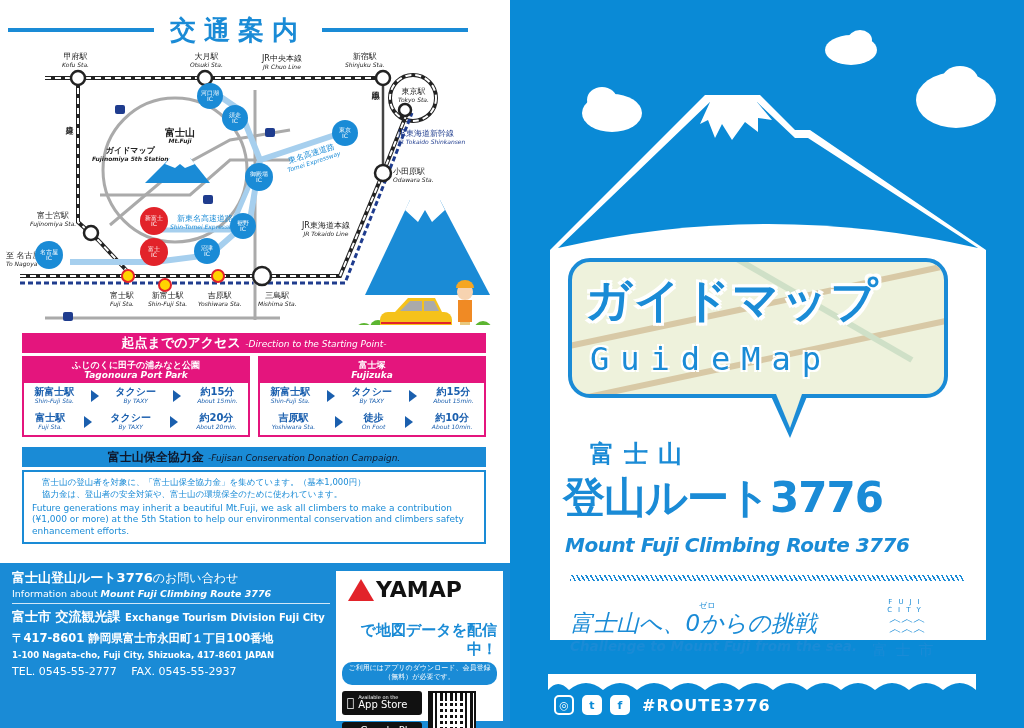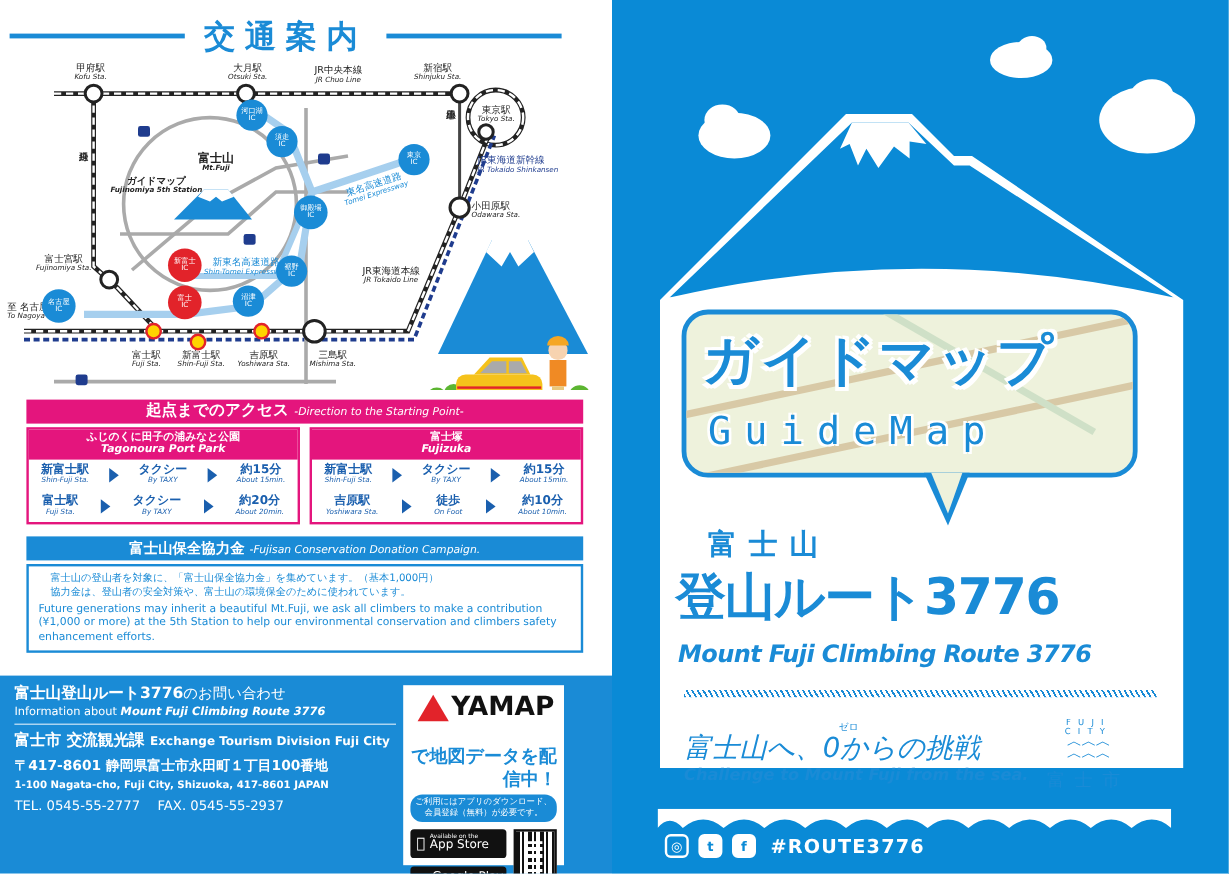--- a/index.html
+++ b/index.html
@@ -24,41 +24,41 @@
 .cols{display:flex;gap:8px;margin-top:3px}
 .col{flex:1;border:2px solid #e4157d}
 .col .ch{background:#e4157d;color:#fff;text-align:center;font-size:9px;font-weight:bold;line-height:1.15;padding:2px 0}
 .col .ch i{display:block;font-size:9px}
 .row{display:flex;align-items:center;justify-content:space-around;padding:3px 2px;height:26px}
 .cell{text-align:center;color:#1a5fae;font-size:10px;font-weight:bold;line-height:1}
 .cell i{display:block;font-size:6px;font-weight:normal;margin-top:1px}
 .arr{width:0;height:0;border-top:6px solid transparent;border-bottom:6px solid transparent;border-left:8px solid #1a5fae}
 
 .don{position:absolute;left:22px;top:447px;width:464px}
-.don .hdr{background:#1a8bd6;color:#ffffff;text-align:center;height:20px;font-size:12px;font-weight:bold;line-height:20px}
+.don .hdr{background:#1a8bd6;color:#0f172a;text-align:center;height:20px;font-size:12px;font-weight:bold;line-height:20px}
 .don .hdr span{font-size:9px;font-style:italic;font-weight:normal}
 .don .body{border:2px solid #1a8bd6;margin-top:3px;padding:4px 8px;color:#1a8bd6}
 .don .jp{font-size:8.5px;line-height:1.45;padding-left:10px}
 .don .en{font-size:9px;line-height:1.3;margin-top:2px}
 
 .contact{position:absolute;left:0;top:563px;width:510px;height:165px;background:#1a8bd6}
 .cinfo{position:absolute;left:12px;top:6px;width:318px;color:#fff}
 .cinfo .t1{font-size:13px;font-weight:bold}
 .cinfo .t1 span{font-weight:normal;font-size:12px}
 .cinfo .t2{font-size:9.5px;margin-top:1px;padding-bottom:4px;border-bottom:1px solid #cfe7f7}
 .cinfo .t2 b{font-style:italic}
 .cinfo .t3{font-size:13px;font-weight:bold;margin-top:4px}
 .cinfo .t3 span{font-size:10px}
 .cinfo .t4{font-size:11.5px;font-weight:bold;margin-top:5px}
 .cinfo .t5{font-size:8.5px;margin-top:4px;font-weight:bold}
 .cinfo .t6{font-size:11px;margin-top:4px}
 .cinfo .t7{font-size:11px;margin-top:3px;display:flex;align-items:center;gap:4px}
 .env{width:14px;height:10px;border:1.5px solid #fff;position:relative;display:inline-block}
 .env:after{content:"";position:absolute;left:1px;top:-3px;width:8px;height:8px;border-right:1.5px solid #fff;border-bottom:1.5px solid #fff;transform:rotate(45deg);transform-origin:center;top:-4px;left:2px}
-.yamap{position:absolute;left:336px;top:8px;width:134px;height:150px;background:#fff;padding:6px}
+.yamap{position:absolute;left:336px;top:8px;width:167px;height:150px;background:#fff;padding:6px}
 .ylogo{display:flex;align-items:center;gap:2px;font-size:22px;font-weight:bold;color:#111;margin-left:6px}
 .tri{width:0;height:0;border-left:13px solid transparent;border-right:13px solid transparent;border-bottom:22px solid #e2232a}
 .ysub{color:#1a8bd6;font-size:15px;font-weight:bold;text-align:right;margin-top:19px}
 .ypill{background:#1a8bd6;color:#fff;border-radius:10px;font-size:7px;text-align:center;line-height:1.35;padding:2px 4px;margin-top:3px}
 .ystores{display:flex;gap:6px;margin-top:6px}
 .badges{display:flex;flex-direction:column;gap:7px}
 .badge{width:80px;height:24px;background:#111;border-radius:3px;color:#fff;display:flex;align-items:center;gap:4px;padding-left:5px}
 .badge .bi{font-size:12px}
 .badge .bt{font-size:5px;line-height:1.05}
 .badge .bt b{font-size:10px;font-weight:normal;display:block}

